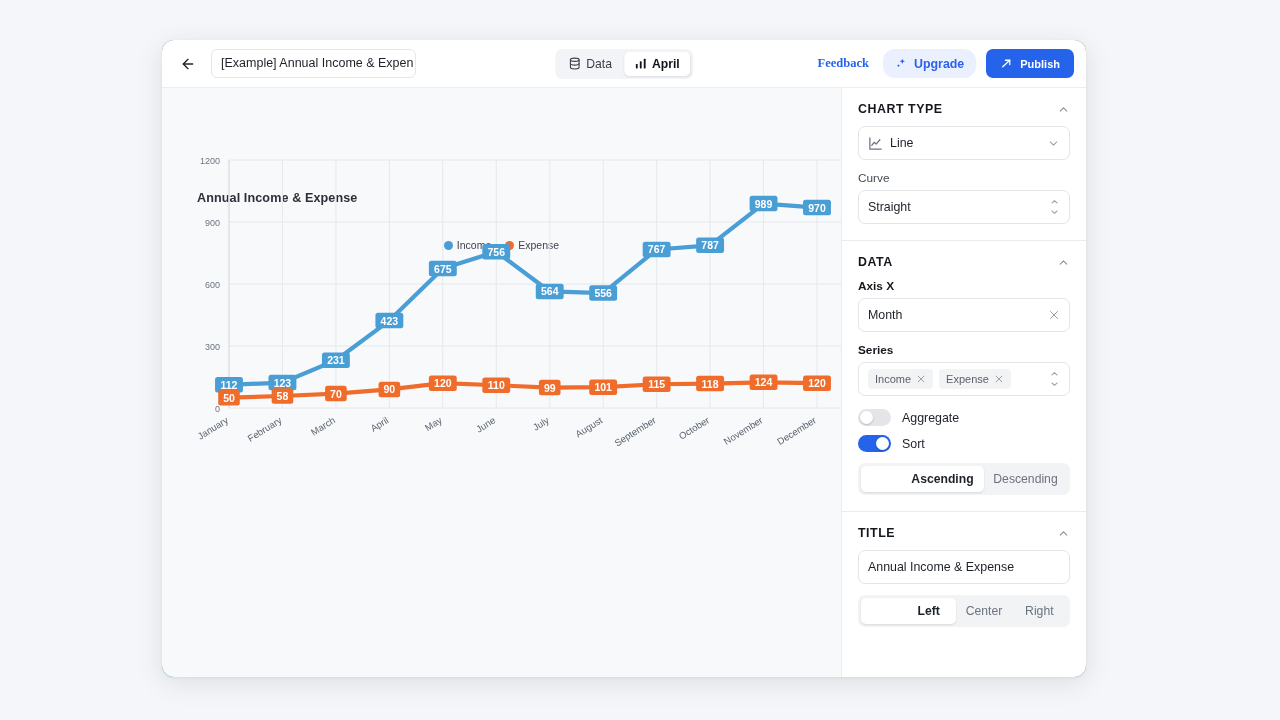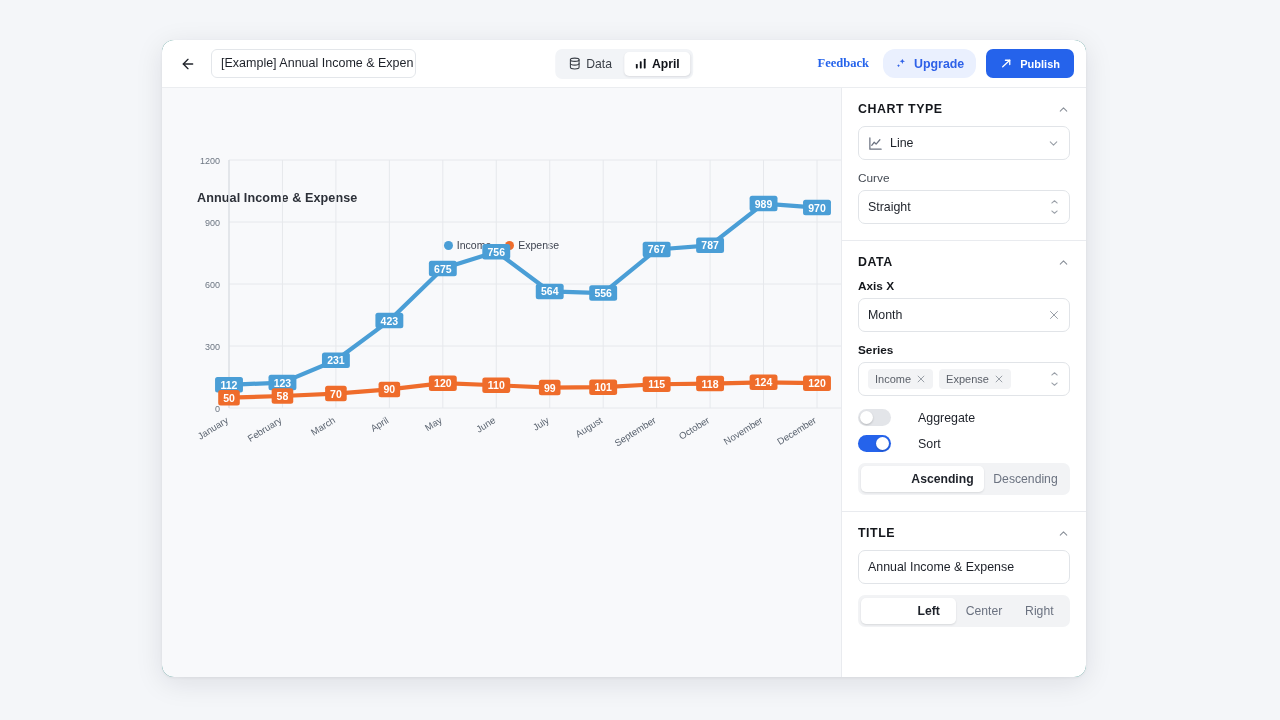--- a/index.html
+++ b/index.html
@@ -140,21 +140,21 @@
   .lbl.bold { font-weight: 700; color: #14171c; }
 
   .tags { display: flex; align-items: center; gap: 6px; flex: 1; }
   .tag {
     display: flex; align-items: center; gap: 5px;
     height: 20px; padding: 0 7px; border-radius: 4px;
     background: #f2f3f5; color: #5b6069; font-size: 11px;
   }
   .tag .x-btn { font-size: 11px; }
 
-  .toggle-row { display: flex; align-items: center; gap: 27px; margin-top: 13px; }
+  .toggle-row { display: flex; align-items: center; gap: 11px; margin-top: 13px; }
   .switch { width: 33px; height: 17px; border-radius: 9px; position: relative;
     cursor: pointer; flex: 0 0 33px; }
   .switch.off { background: #e3e5e9; }
   .switch.on  { background: #2563eb; }
   .knob { position: absolute; top: 2px; width: 13px; height: 13px;
     border-radius: 50%; background: #fff; box-shadow: 0 1px 2px rgba(0,0,0,.2); }
   .switch.off .knob { left: 2px; }
   .switch.on  .knob { left: 18px; }
   .toggle-label { font-size: 12.4px; color: #1d2129; }
 

